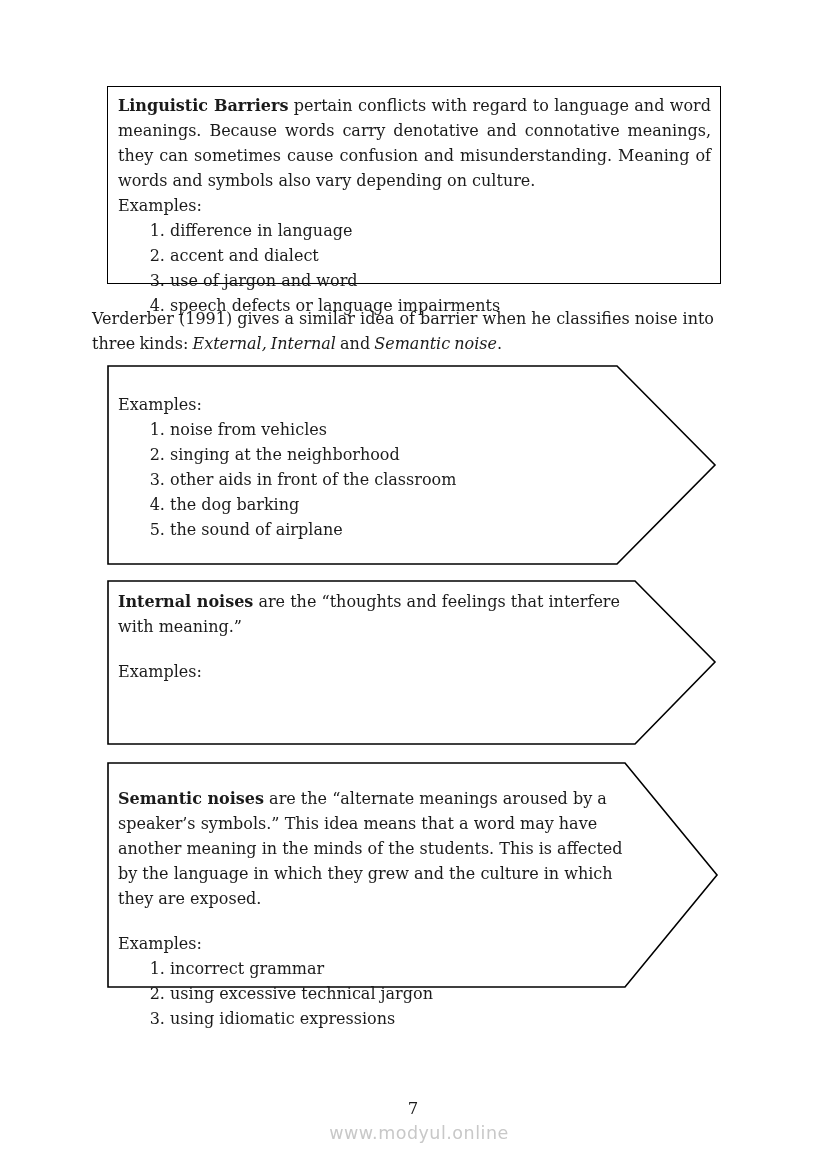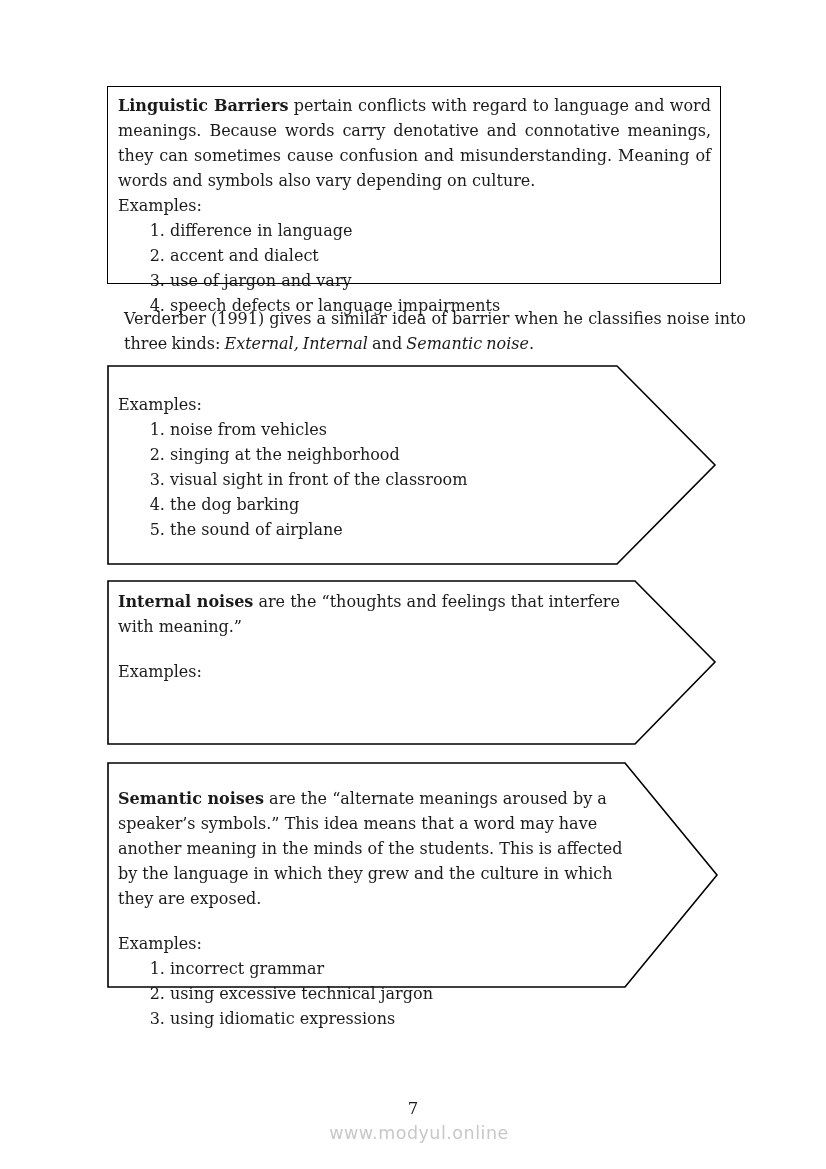--- a/index.html
+++ b/index.html
@@ -28,21 +28,21 @@
     left: 107px; top: 86px;
     width: 614px; height: 198px;
     border: 1.6px solid var(--border, #000);
     padding: 6px 9px 0 10px;
     background: #ffffff;
   }
 
   
   .intro {
     position: absolute;
-    left: 124px; top: 306px;
+    left: 92px; top: 306px;
     width: 622px;
     word-spacing: -1px;
   }
 
   
   .arrow-box {
     position: absolute;
     left: 107px;
     width: 613px;
   }
@@ -89,37 +89,37 @@
 <body>
 
 <div class="page">
 
   <section class="rect-box">
     <p class="para justify"><b>Linguistic Barriers</b><span> pertain conflicts with regard to language and word meanings. Because words carry denotative and connotative meanings, they can sometimes cause confusion and misunderstanding. Meaning of words and symbols also vary depending on culture.</span></p>
     <p class="para examples-label label-flush">Examples:</p>
     <ol class="examples">
         <li>difference in language</li>
         <li>accent and dialect</li>
-        <li>use of jargon and vary</li>
+        <li>use of jargon and word</li>
         <li>speech defects or language impairments</li>
       </ol>
   </section>
 
   <p class="para intro justify"><span>Verderber (1991) gives a similar idea of barrier when he classifies noise into three kinds: </span><i>External, Internal</i><span> and </span><i>Semantic noise</i><span>.</span></p>
 
   <div class="arrow-box arrow-1">
     <svg class="arrow-outline" width="613" height="200" viewBox="0 0 613 200">
       <polygon points="1,1 510,1 608,100 510,199 1,199"></polygon>
     </svg>
     <div class="arrow-content">
       <p class="para examples-label">Examples:</p>
       <ol class="examples">
           <li>noise from vehicles</li>
           <li>singing at the neighborhood</li>
-          <li>visual sight in front of the classroom</li>
+          <li>other aids in front of the classroom</li>
           <li>the dog barking</li>
           <li>the sound of airplane</li>
         </ol>
     </div>
   </div>
 
   <div class="arrow-box arrow-2">
     <svg class="arrow-outline" width="613" height="165" viewBox="0 0 613 165">
       <polygon points="1,1 528,1 608,82 528,164 1,164"></polygon>
     </svg>

